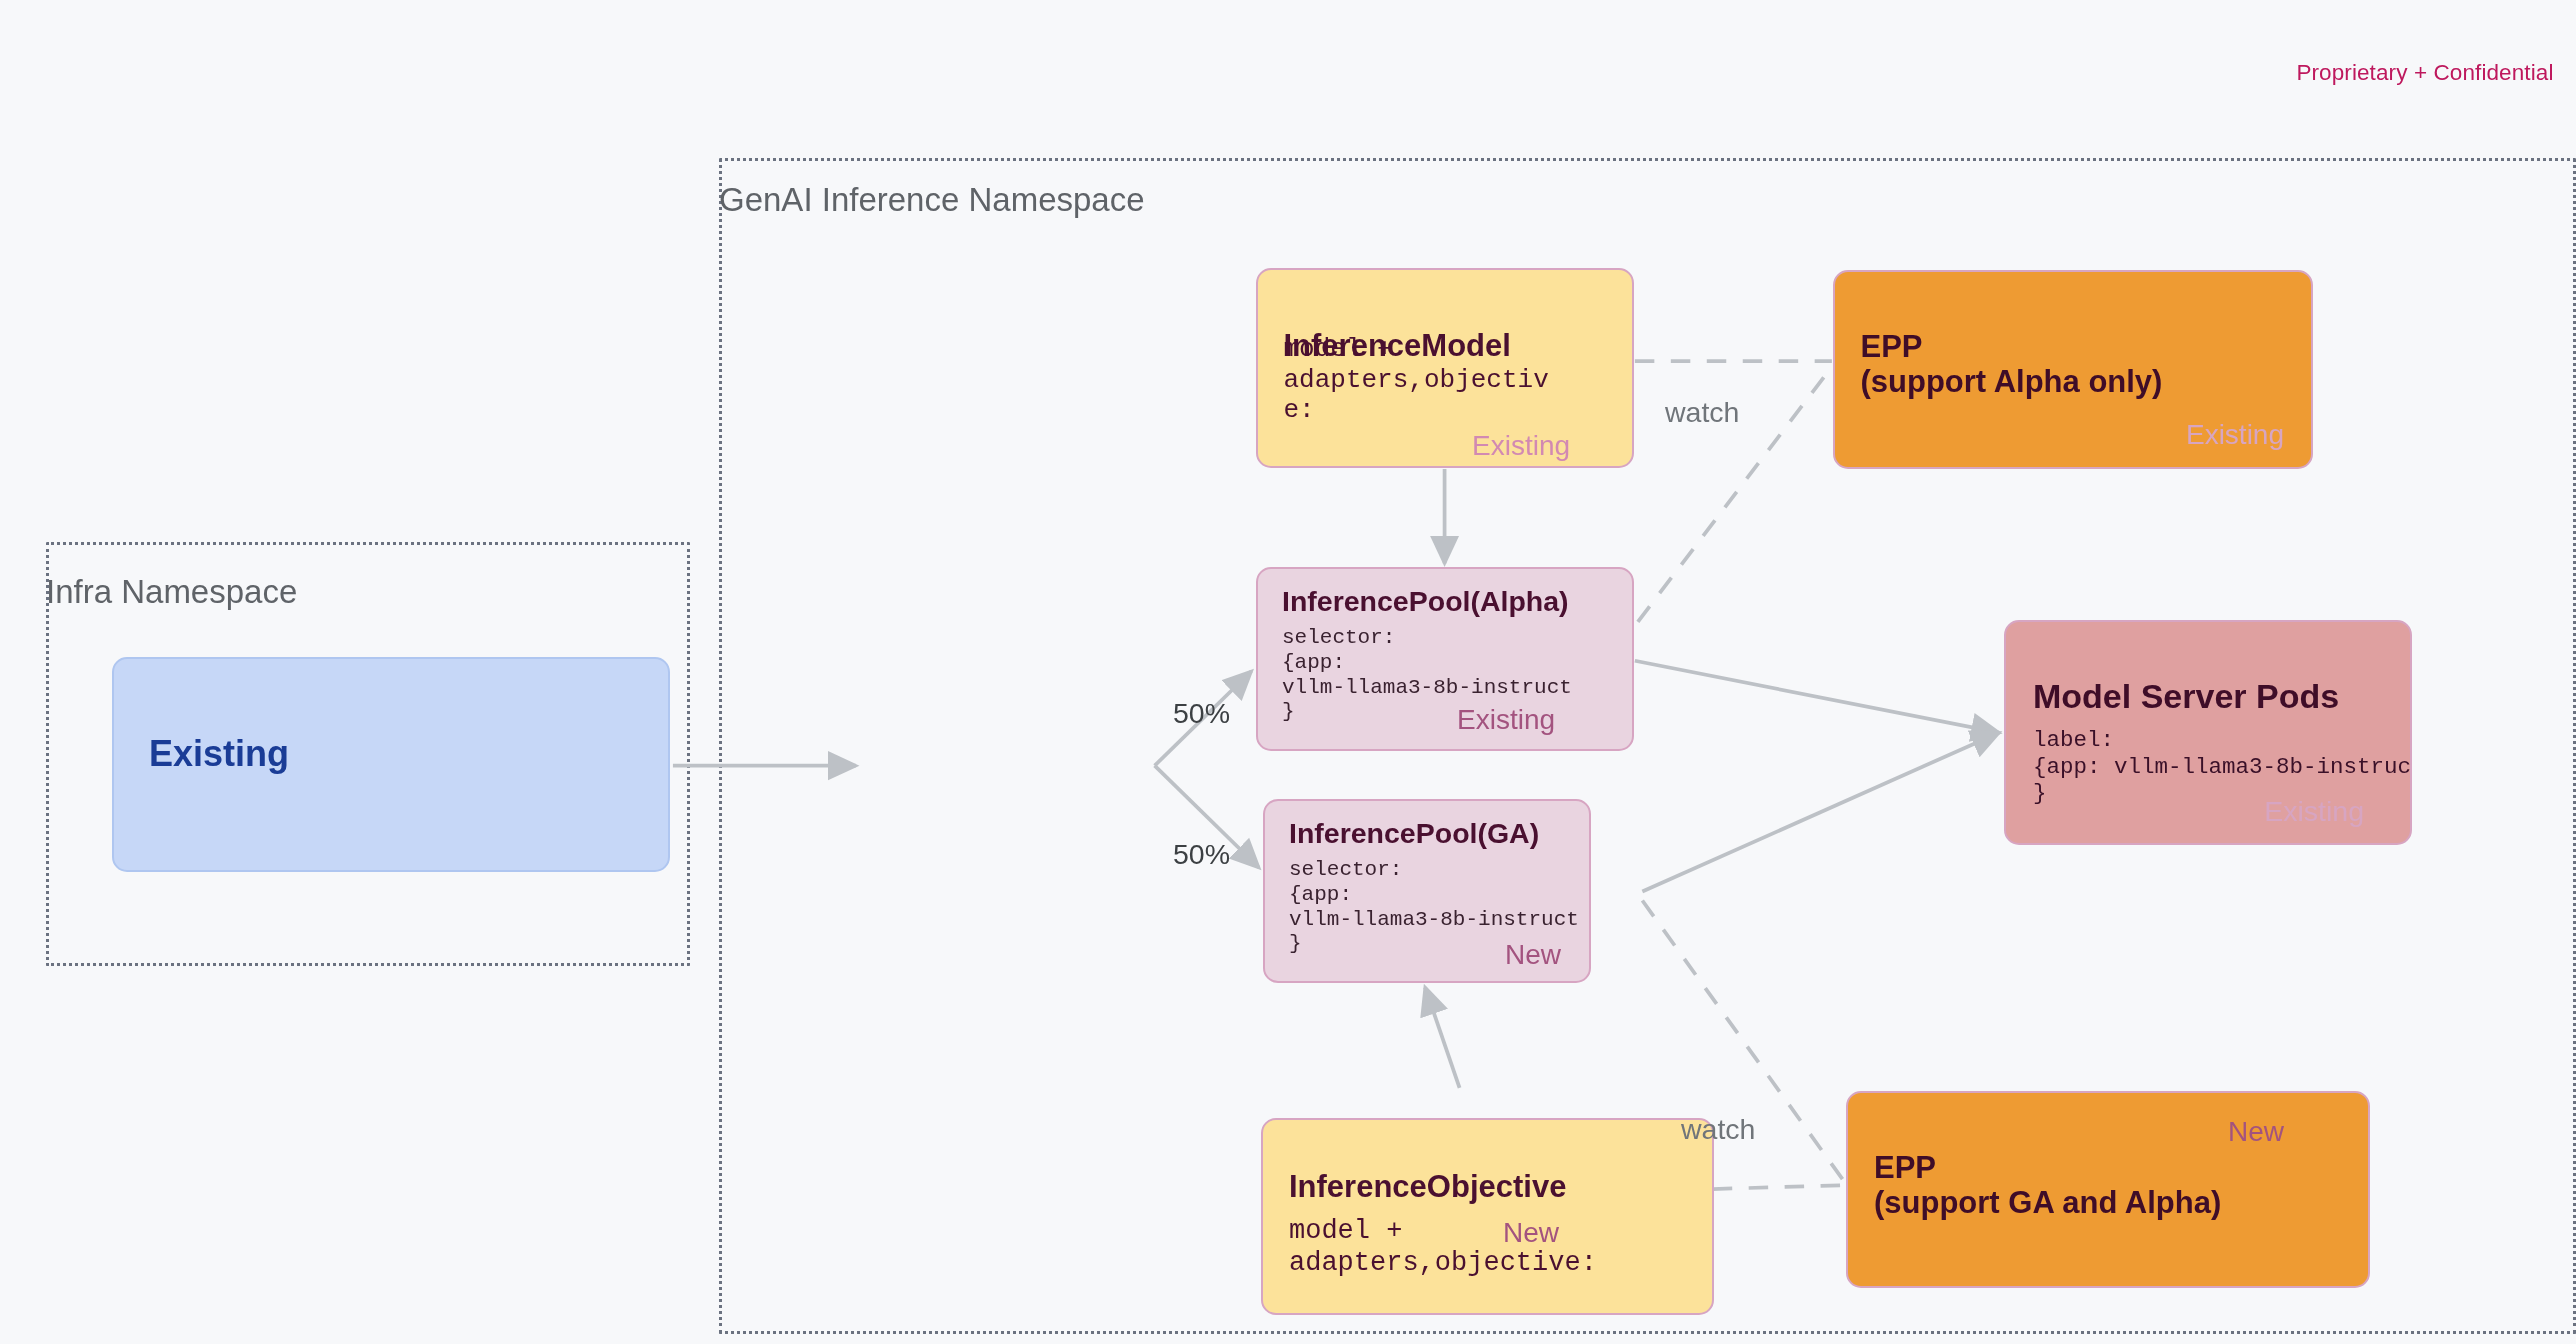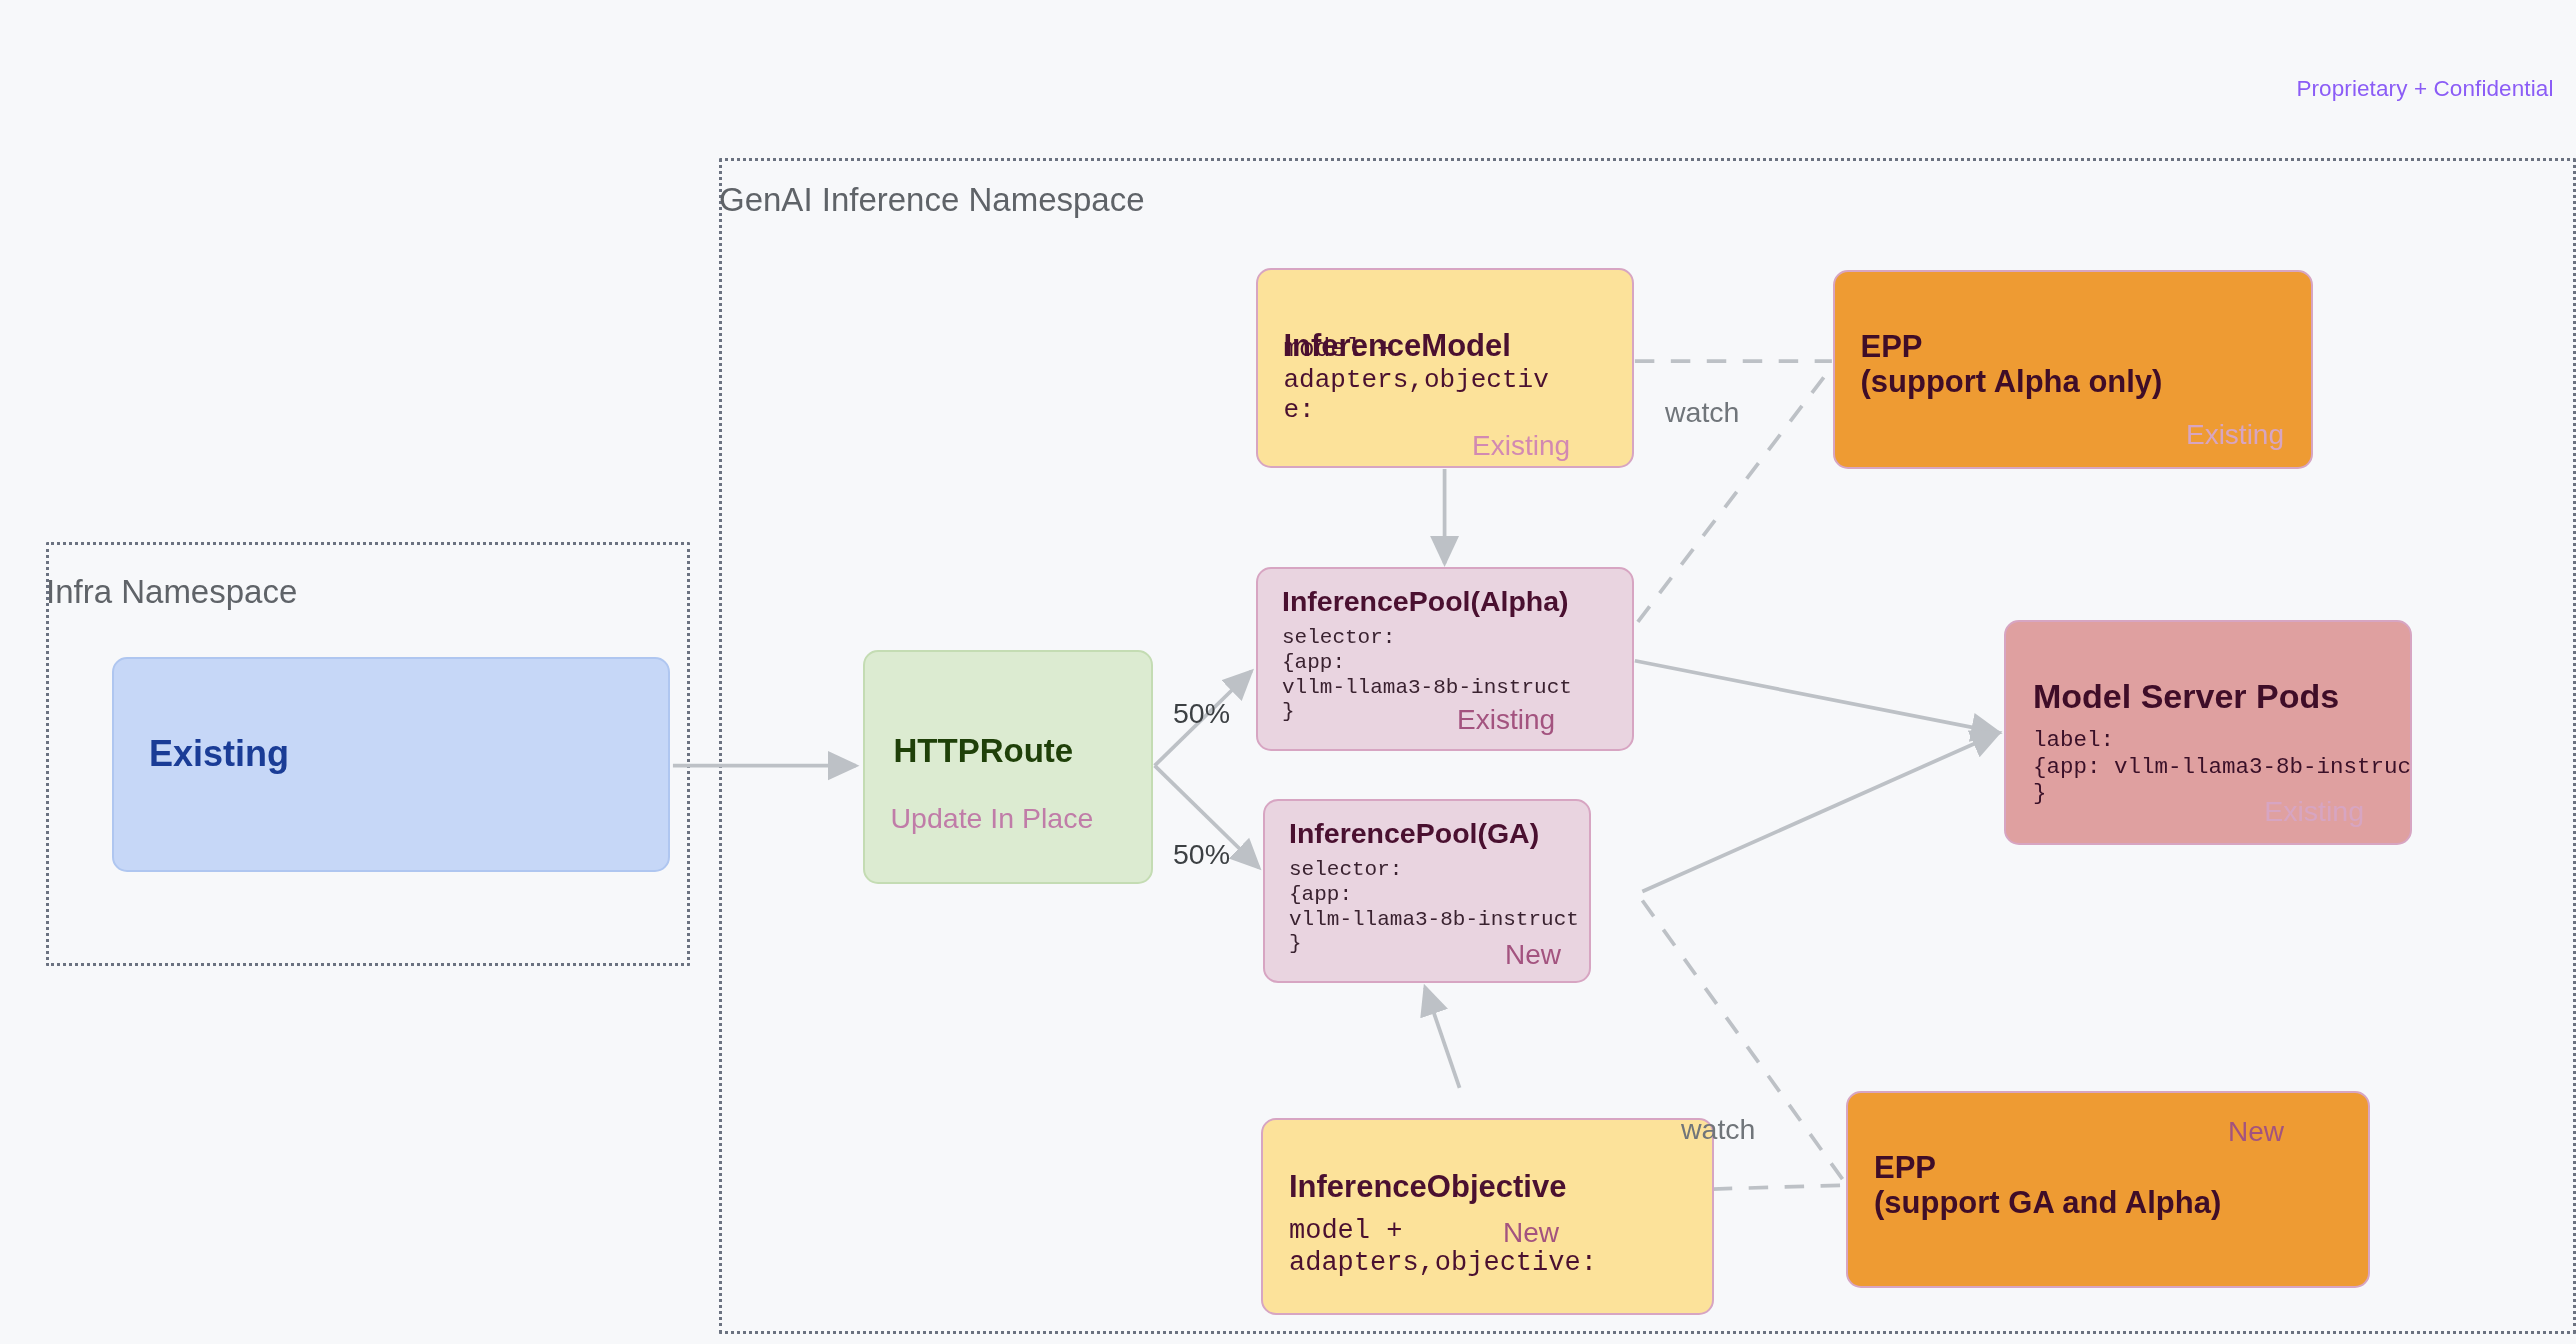--- a/index.html
+++ b/index.html
@@ -16,23 +16,23 @@
     width: 2576px;
     height: 1344px;
     background: #F7F8FA;
     overflow: hidden;
   }
   .abs { position: absolute; }
 
   
   #watermark {
     right: 22.5px;
-    top: 76px;
+    top: 60px;
     font-size: 22.5px;
-    color: #8b5cf6;
+    color: #be185d;
     letter-spacing: 0.1px;
     white-space: nowrap;
     text-align: right;
   }
 
   
   .namespace {
     border: 3px dotted #6B7280;
     border-radius: 1.5px;
     background: transparent;
@@ -295,24 +295,20 @@
       <line x1="2190" y1="1590" x2="2462" y2="1582"></line>
 
       <line x1="2192" y1="1202" x2="2462" y2="1578"></line>
     </g>
   </svg>
 
   <div id="gateway" class="node">
     <div class="title">Existing</div>
   </div>
 
-  <div id="httproute" class="node">
-    <div class="title">HTTPRoute</div>
-    <div class="tag">Update In Place</div>
-  </div>
 
   <div id="inferencemodel" class="node">
     <div class="title">InferenceModel</div>
     <div class="body">model +
 adapters,objectiv
 e:</div>
     <div class="tag">Existing</div>
   </div>
 
   <div id="epp-alpha" class="node">

